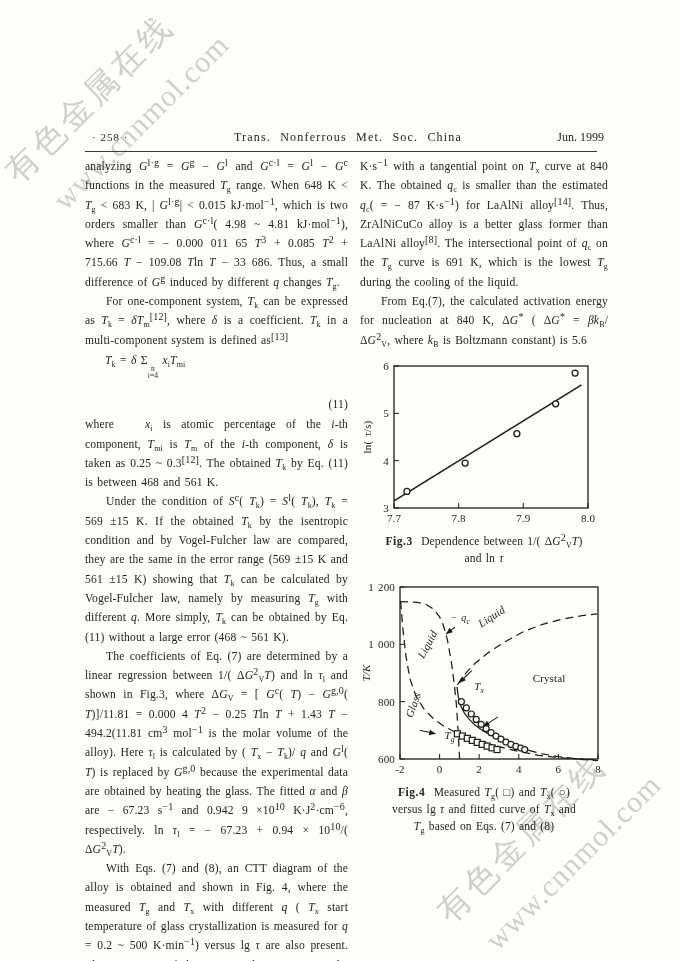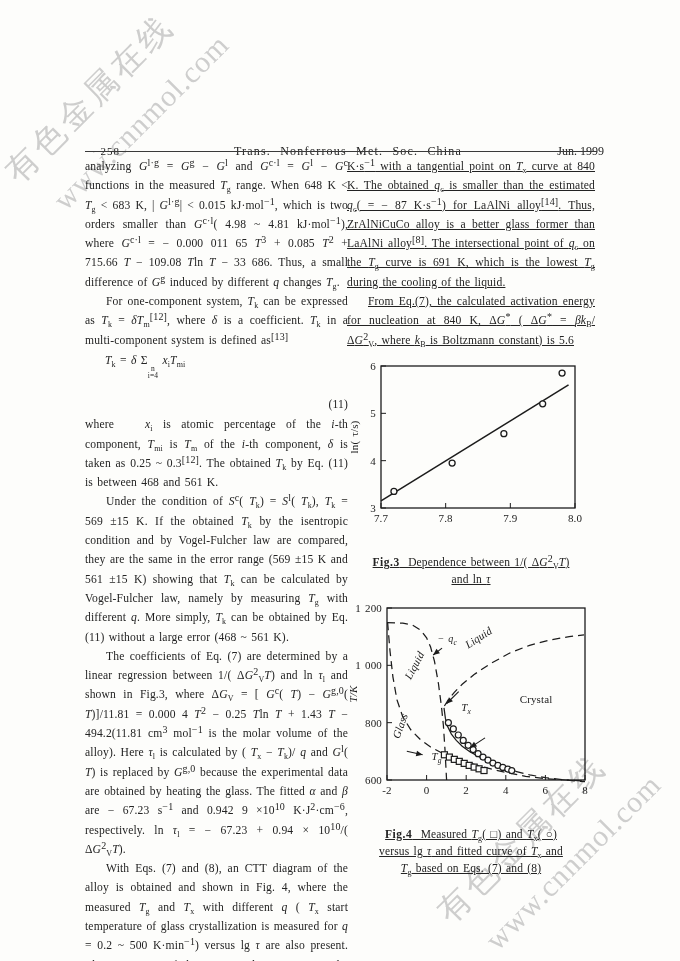--- a/index.html
+++ b/index.html
@@ -9,41 +9,41 @@
   .wm{position:absolute;transform:rotate(-45deg);transform-origin:0 0;color:#c9c9c9;opacity:.9;
       white-space:nowrap;pointer-events:none;}
   .wm .wm-cn{font-size:33px;letter-spacing:4px;font-family:"DejaVu Sans",sans-serif;line-height:54px;}
   .wm .wm-en{font-size:30px;letter-spacing:1px;line-height:52px;padding-left:14px;font-family:"Liberation Serif",serif;}
   .wm-top{left:-8px;top:158px;}
   .wm-bottom{left:424px;top:898px;}
   
   .header{position:absolute;left:92px;top:130px;width:512px;display:flex;align-items:baseline;}
   .pn{font-size:11px;letter-spacing:1px;width:90px;}
   .jt{flex:1;text-align:center;font-size:12px;letter-spacing:1.2px;word-spacing:5px;}
-  .dt{width:90px;text-align:right;font-size:12px;margin-top:14px;}
+  .dt{width:90px;text-align:right;font-size:12px;}
   .rule{position:absolute;left:85px;top:151px;width:512px;border-top:1.6px solid #3a3a3a;}
   
   .col{position:absolute;top:157px;font-size:11.6px;line-height:19.3px;text-align:justify;
        word-spacing:1.2px;letter-spacing:.15px;}
   .col-left{left:85px;width:263px;}
-  .col-right{left:347px;width:248px;text-decoration:underline;}
+  .col-right{left:360px;width:248px;}
   .p{margin:0;}
   .p.indent{text-indent:21px;}
   sup{font-size:10px;vertical-align:4px;line-height:0;}
   sub{font-size:8px;vertical-align:-3px;line-height:0;}
   .stk{display:inline-flex;flex-direction:column;font-size:7.5px;line-height:7px;
        vertical-align:-7px;text-align:center;font-style:normal;}
   .eqrow{display:flex;margin:1px 0;}
   .eqbody{margin-left:20px;}
   .eqnum{margin-left:auto;margin-top:44px;}
   
   .fig{margin:6px 0 0 0;text-align:center;}
   .fig svg{display:block;margin:0 auto;}
   .axis-label{font-size:11px;margin-top:0;letter-spacing:.3px;}
-  .cap{font-size:11.5px;line-height:17px;margin-top:24px;}
+  .cap{font-size:11.5px;line-height:17px;margin-top:3px;}
   .cap b{letter-spacing:.5px;}
   .note{font-size:9.5px;line-height:14px;margin-top:2px;color:#2c2c2c;}
 </style>
 </head>
 <body>
 
 <div class="page">
 
   <div class="wm wm-top">
     <div class="wm-cn">有色金属在线</div>

